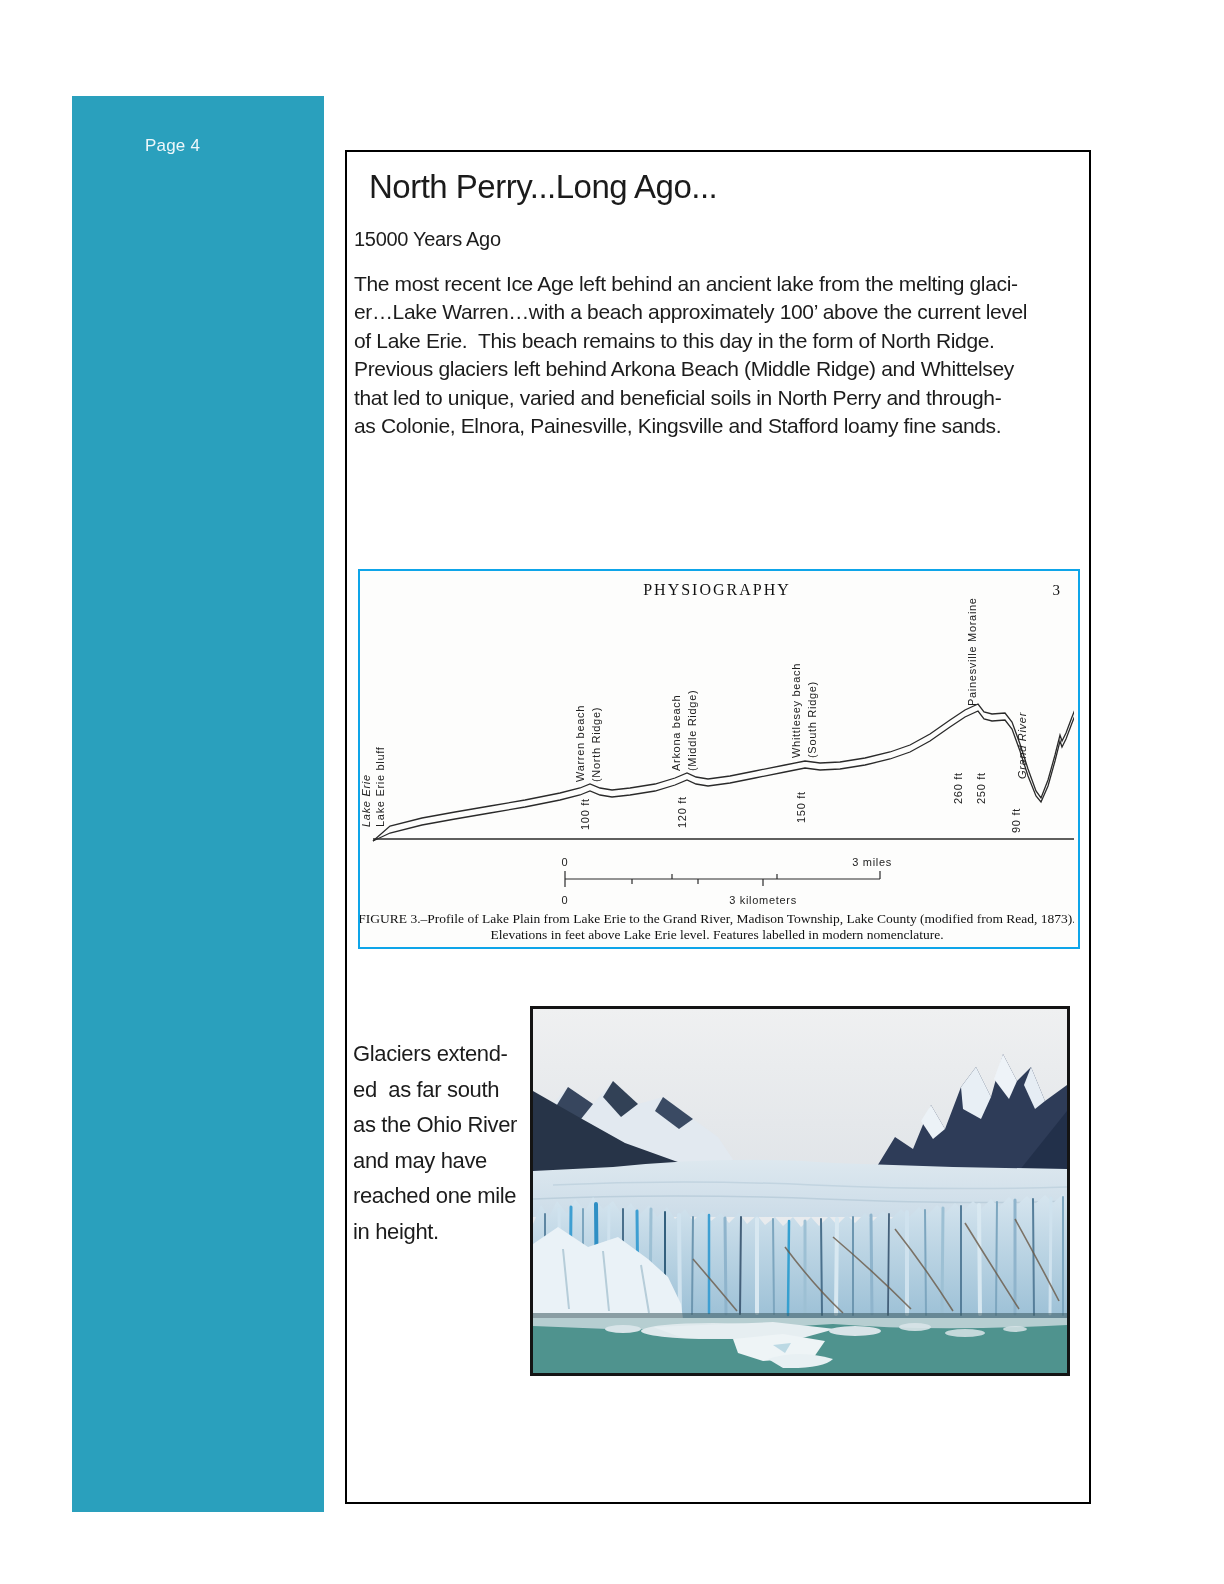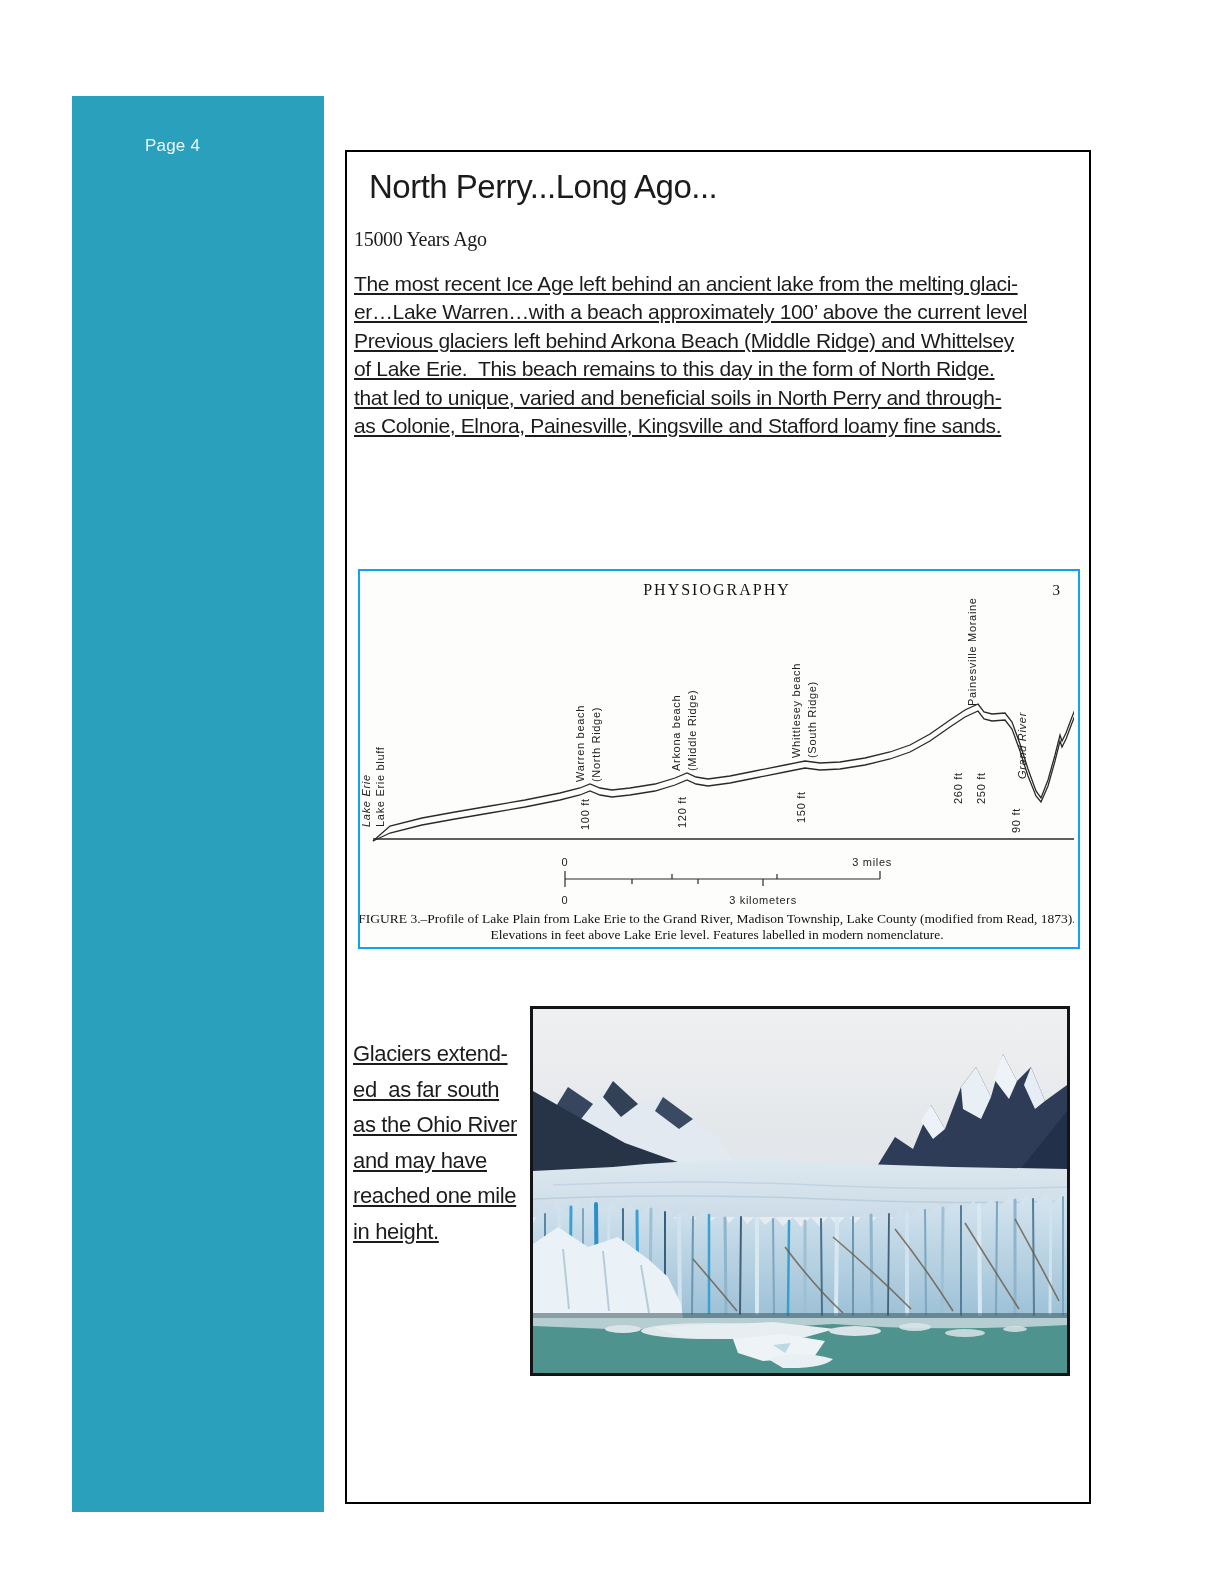--- a/index.html
+++ b/index.html
@@ -19,42 +19,39 @@
     position:absolute; left:345px; top:126px; width:742px; height:1350px;
     border:2px solid #000000; background:#ffffff; overflow:visible;
   }
   .article-title {
     position:absolute; left:22px; top:16px; font-size:33px; letter-spacing:-0.5px;
     color:#1b1b1b; white-space:pre;
   }
   .article-subtitle {
     position:absolute; left:7px; top:76px; font-size:20px; letter-spacing:-0.3px;
     white-space:pre;
-    font-family:Liberation Serif, serif;
   }
   .article-body {
     position:absolute; left:7px; top:118px; font-size:21px; line-height:28.4px;
     letter-spacing:-0.35px;
-    text-decoration:underline;
   }
   .article-body .line, .note .line { white-space:pre; }
   .figure-box {
     position:absolute; left:11px; top:417px; width:718px; height:376px;
     border:2px solid #0ea5e9; background:#fdfdfc;
   }
   .figure-box svg { display:block; }
   .photo-box {
     position:absolute; left:183px; top:854px; width:534px; height:364px;
     border:3px solid #141414; background:#e8ebee;
   }
   .photo-box svg { display:block; }
   .note {
     position:absolute; left:6px; top:884px; font-size:22px; line-height:35.5px;
     letter-spacing:-0.35px;
-    text-decoration:underline;
   }
   .fig-label { font-family:"Liberation Sans", sans-serif; font-size:11px; letter-spacing:0.7px; fill:#222; }
   .fig-label-it { font-style:italic; }
   .fig-serif { font-family:"Liberation Serif", serif; fill:#111; }
 </style>
 </head>
 <body>
 
 <div class="page">
 
@@ -63,22 +60,22 @@
   </div>
 
   <div class="article-box">
 
     <div class="article-title">North Perry...Long Ago...</div>
     <div class="article-subtitle">15000 Years Ago</div>
 
     <div class="article-body">
       <div class="line">The most recent Ice Age left behind an ancient lake from the melting glaci-</div>
       <div class="line">er…Lake Warren…with a beach approximately 100’ above the current level</div>
+      <div class="line">of Lake Erie.  This beach remains to this day in the form of North Ridge.</div>
       <div class="line">Previous glaciers left behind Arkona Beach (Middle Ridge) and Whittelsey</div>
-      <div class="line">of Lake Erie.  This beach remains to this day in the form of North Ridge.</div>
       <div class="line">that led to unique, varied and beneficial soils in North Perry and through-</div>
       <div class="line">as Colonie, Elnora, Painesville, Kingsville and Stafford loamy fine sands.</div>
     </div>
 
     <div class="figure-box">
       <svg width="714" height="372" viewBox="0 0 714 372">
 
         <text class="fig-serif" x="357" y="24" font-size="16" letter-spacing="2" text-anchor="middle">PHYSIOGRAPHY</text>
         <text class="fig-serif" x="700" y="24" font-size="15" text-anchor="end">3</text>
 

